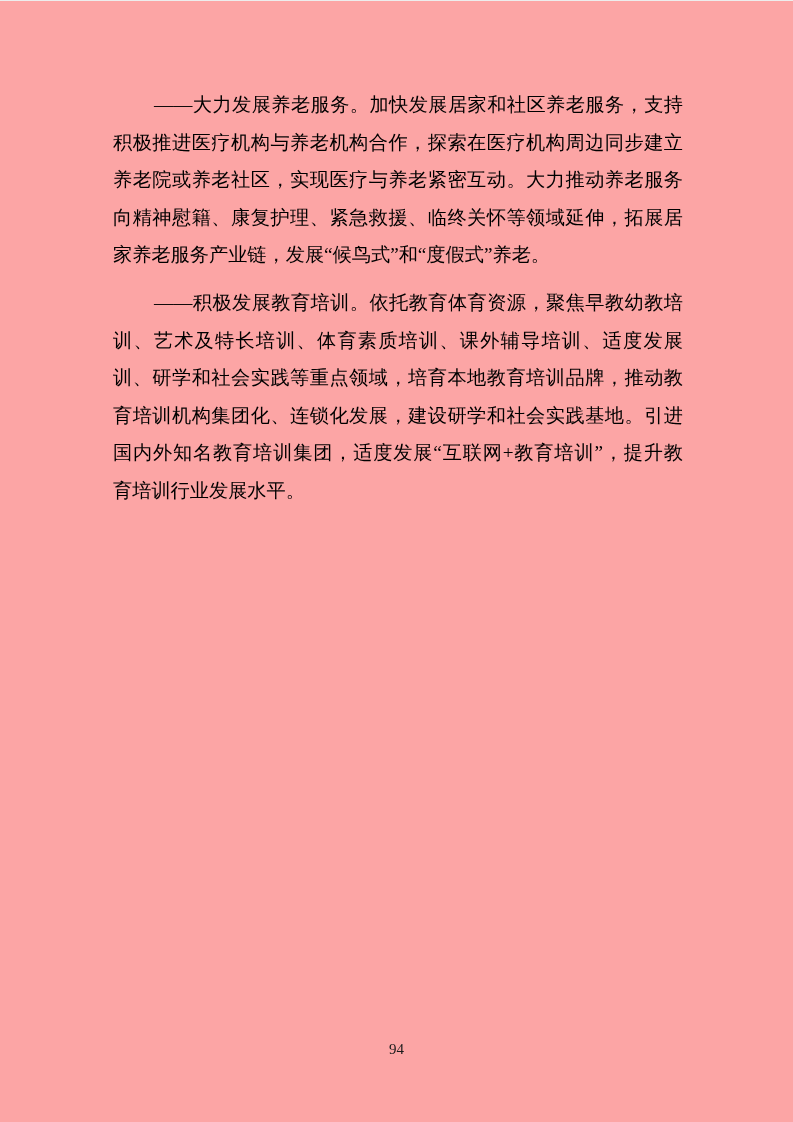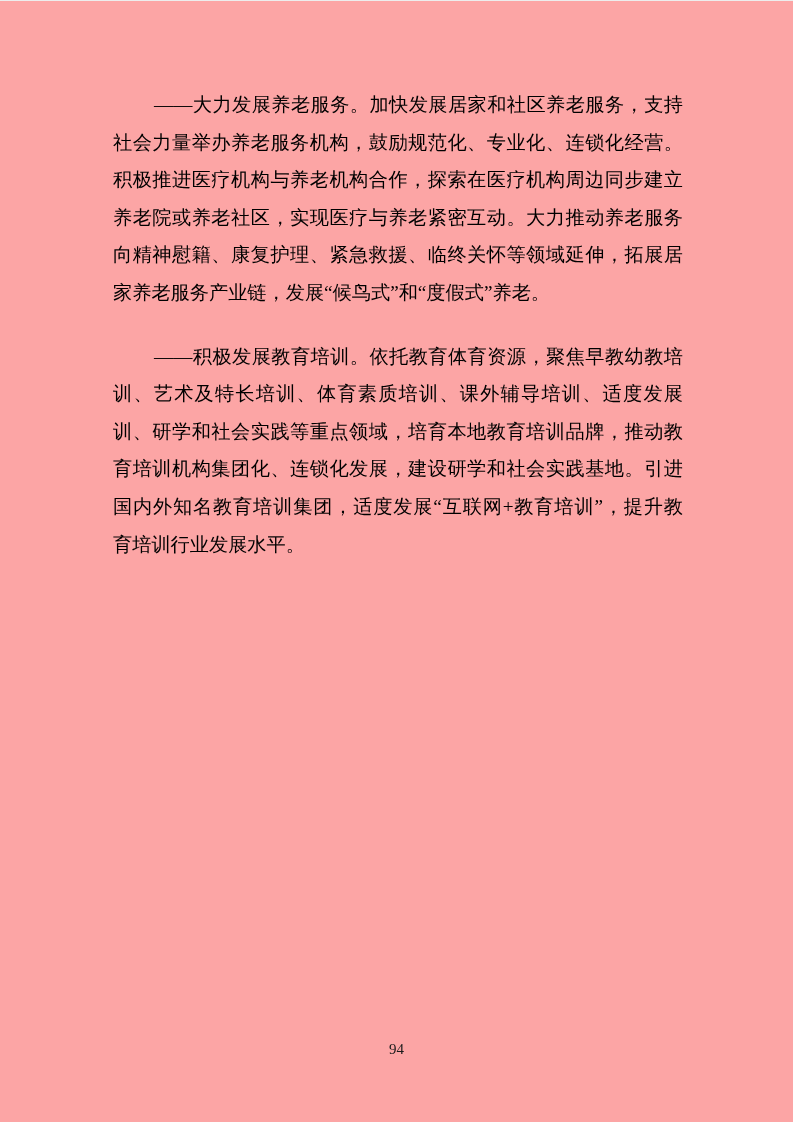--- a/index.html
+++ b/index.html
@@ -21,21 +21,21 @@
   .content {
     position: absolute;
     left: 113px;
     top: 85px;
     width: 570px;
   }
   .paragraph {
     margin: 0;
   }
   .paragraph + .paragraph {
-    margin-top: 26px;
+    margin-top: 10px;
   }
   .line {
     font-size: 19.2px;
     line-height: 37.6px;
     height: 37.6px;
     text-align: justify;
     text-align-last: justify;
     letter-spacing: 0;
     color: #000000;
   }
@@ -57,21 +57,20 @@
     color: #1a1a1a;
   }
 </style>
 </head>
 <body>
 
 <div class="page">
   <div class="content">
       <div class="paragraph">
         <div class="line first">——大力发展养老服务。加快发展居家和社区养老服务，支持</div>
-        <div class="line">社会力量举办养老服务机构，鼓励规范化、专业化、连锁化经营。</div>
         <div class="line">积极推进医疗机构与养老机构合作，探索在医疗机构周边同步建立</div>
         <div class="line">养老院或养老社区，实现医疗与养老紧密互动。大力推动养老服务</div>
         <div class="line">向精神慰籍、康复护理、紧急救援、临终关怀等领域延伸，拓展居</div>
         <div class="line last">家养老服务产业链，发展“候鸟式”和“度假式”养老。</div>
       </div>
       <div class="paragraph">
         <div class="line first">——积极发展教育培训。依托教育体育资源，聚焦早教幼教培</div>
         <div class="line">训、艺术及特长培训、体育素质培训、课外辅导培训、适度发展</div>
         <div class="line">训、研学和社会实践等重点领域，培育本地教育培训品牌，推动教</div>
         <div class="line">育培训机构集团化、连锁化发展，建设研学和社会实践基地。引进</div>

